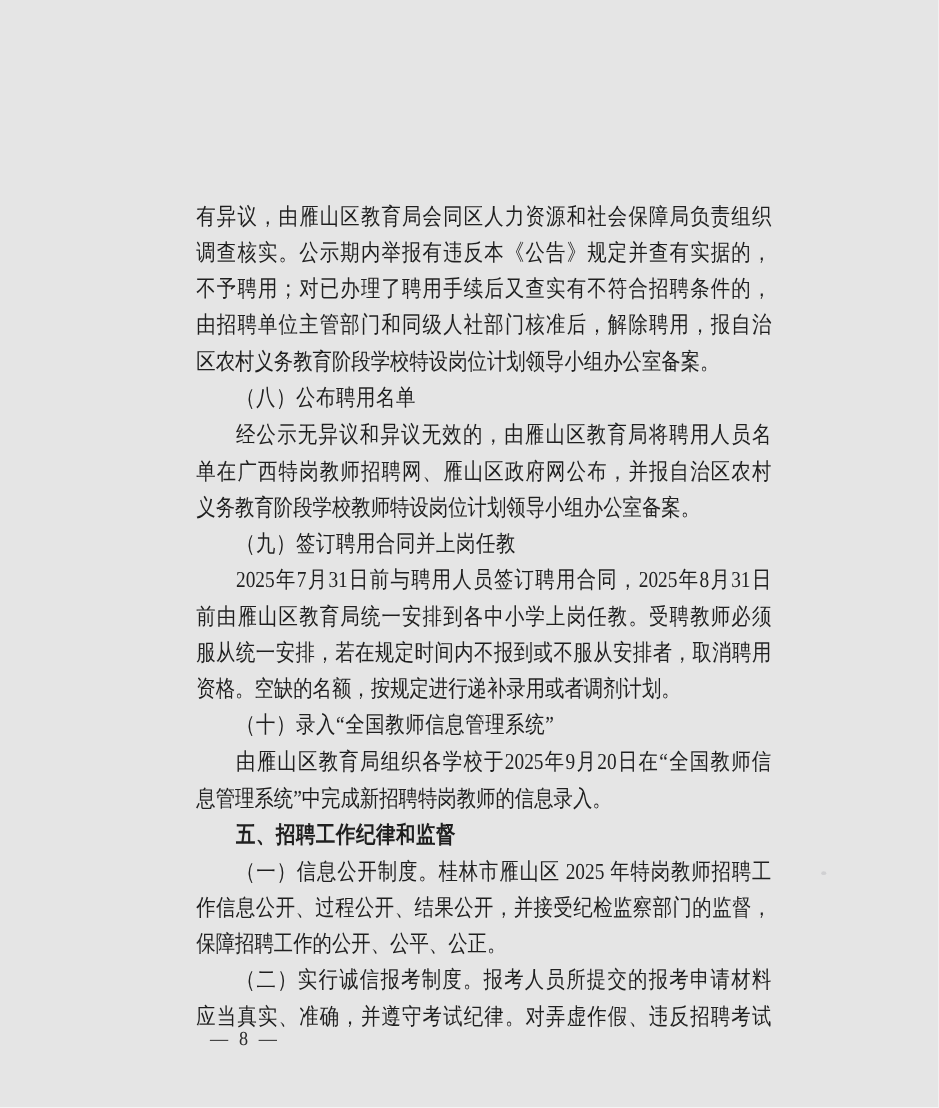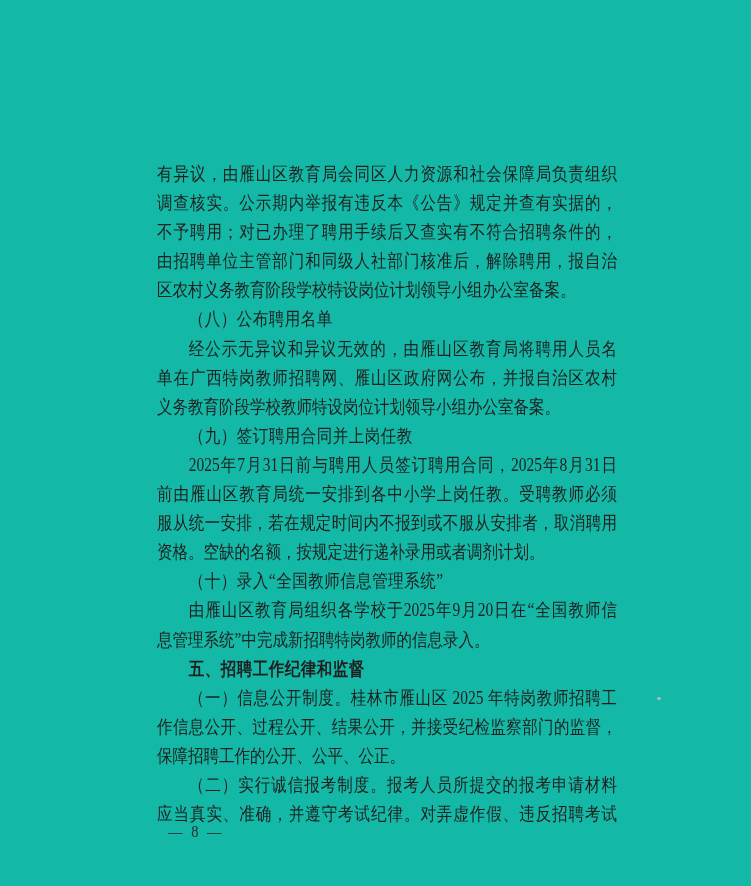--- a/index.html
+++ b/index.html
@@ -4,21 +4,21 @@
 <style>
   html, body {
     margin: 0;
     padding: 0;
     background: #ffffff;
   }
   .page {
     position: relative;
     width: 751px;
     height: 886px;
-    background: #14b8a6;
+    background: #e5e5e5;
     overflow: hidden;
     font-family: "Liberation Serif", "DejaVu Serif", serif;
   }
   .doc-body {
     position: absolute;
     left: 157px;
     top: 159px;
     width: 460px;
     color: #1f1f1f;
   }

